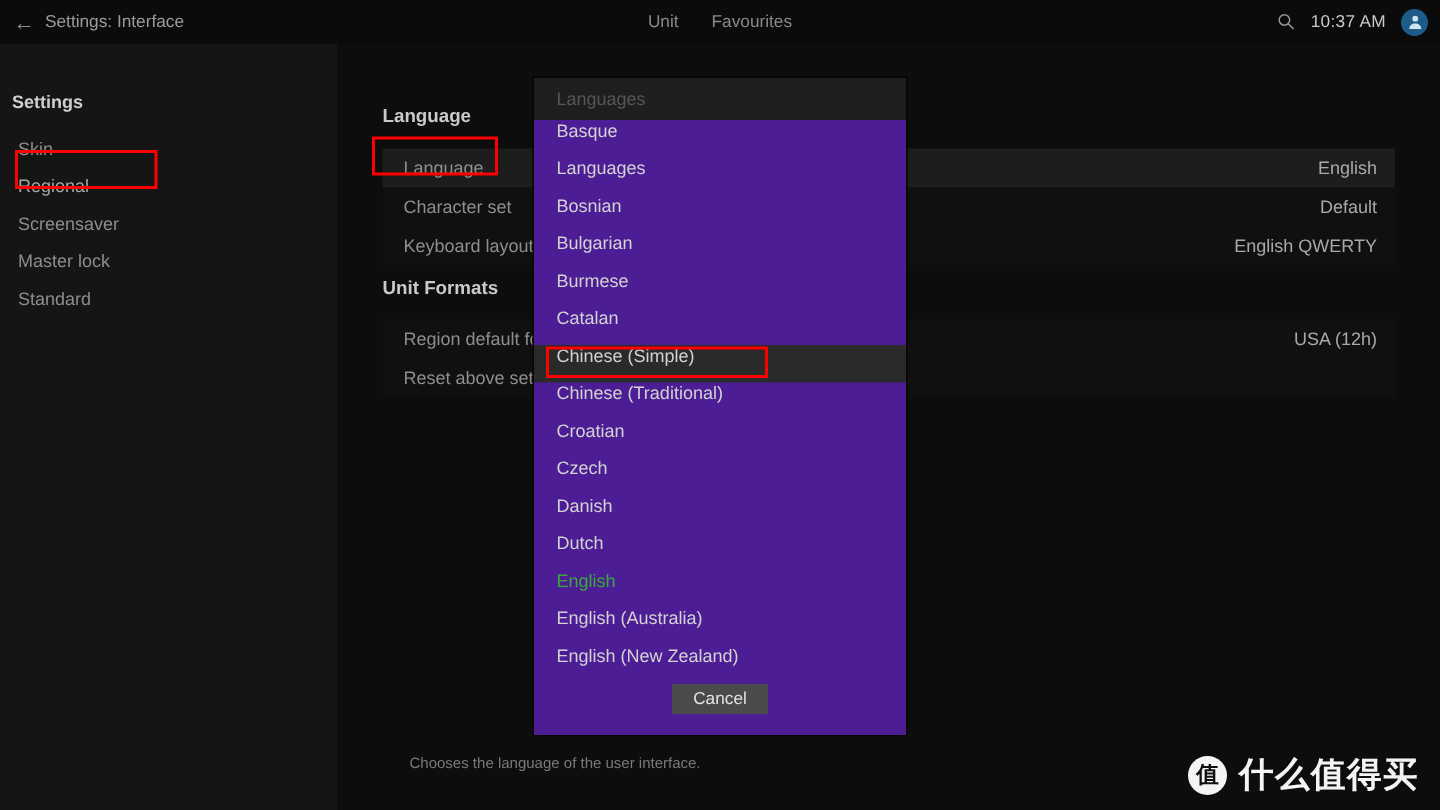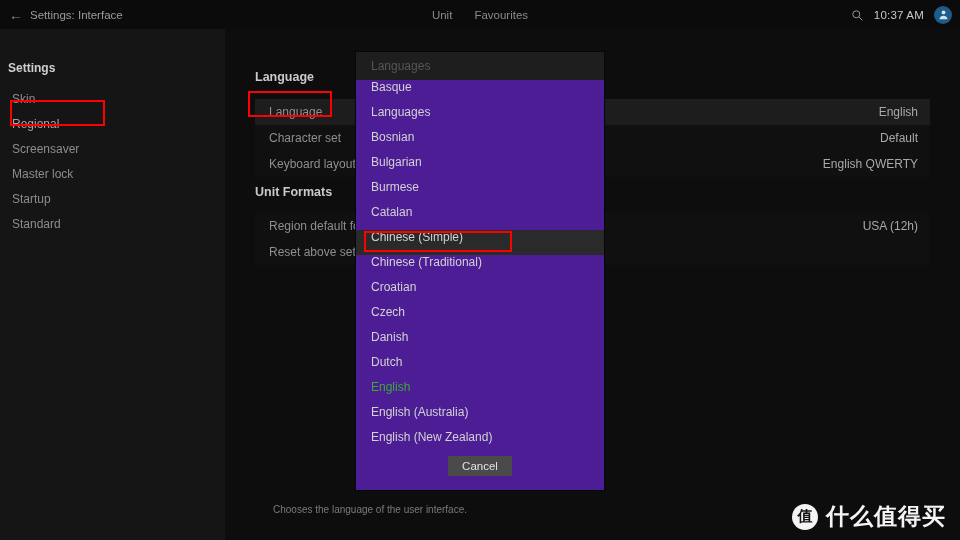--- a/index.html
+++ b/index.html
@@ -206,23 +206,20 @@
     </div>
     <div class="side-item hl">
       <span>Regional</span>
     </div>
     <div class="side-item">
       <span>Screensaver</span>
     </div>
     <div class="side-item">
       <span>Master lock</span>
     </div>
-    <div class="side-item">
-      <span>Startup</span>
-    </div>
 
     <div class="side-item">
       <span>Standard</span>
     </div>
   </div>
 
   <div class="main">
 
     <div class="sec-title" style="left:30px; top:41px;">Language</div>
 

